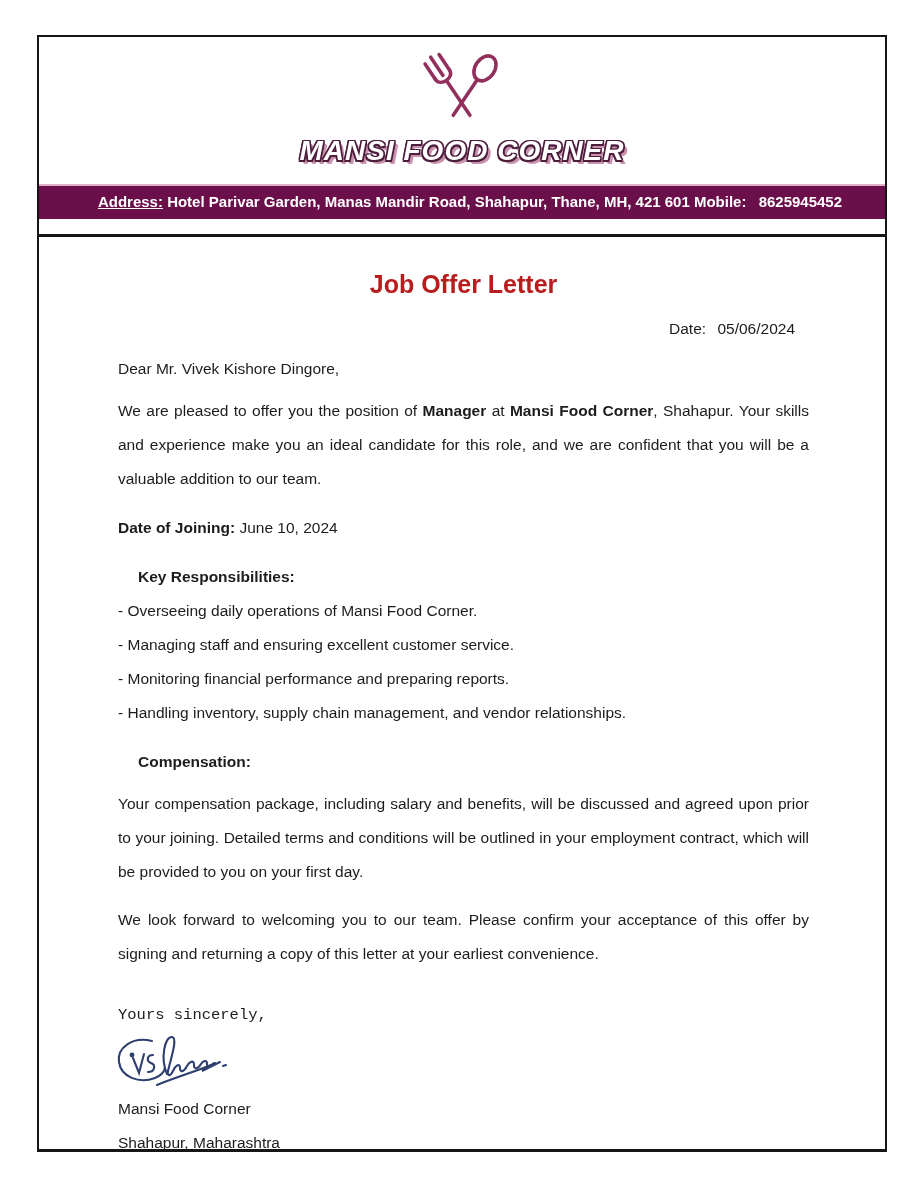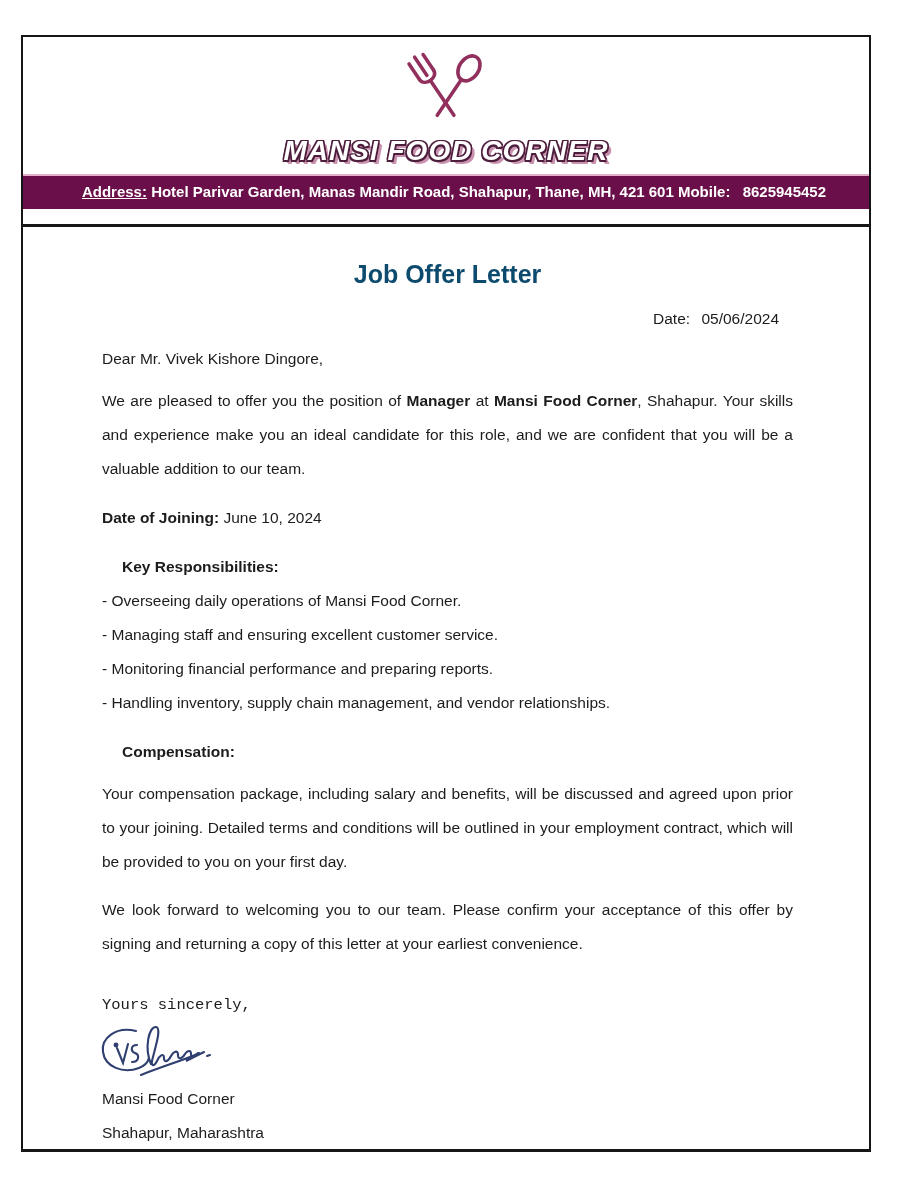--- a/index.html
+++ b/index.html
@@ -5,21 +5,21 @@
   * { box-sizing: border-box; }
   html, body { margin:0; padding:0; }
   body {
     width: 918px; height: 1188px;
     background: #ffffff;
     font-family: "Liberation Sans", sans-serif;
     position: relative;
   }
   .letter-box {
     position: absolute;
-    left: 21px; top: 35px;
+    left: 37px; top: 35px;
     width: 850px; height: 1117px;
     background: #fff;
     border: 2px solid #161616;
     border-bottom-width: 3px;
   }
   
   .letterhead { text-align: center; padding-top: 8px; }
   .logo-icon { display: inline-block; }
   .wordmark {
     margin-top: -2px;
@@ -28,21 +28,21 @@
     font-size: 28px; letter-spacing: 1px;
     color: #ffffff;
     text-shadow:
       -1.5px -1.5px 0 #4d1f3d, 1.5px -1.5px 0 #4d1f3d,
       -1.5px 1.5px 0 #4d1f3d, 1.5px 1.5px 0 #4d1f3d,
       -1.5px 0 0 #4d1f3d, 1.5px 0 0 #4d1f3d,
       0 -1.5px 0 #4d1f3d, 0 1.5px 0 #4d1f3d,
       3px 3px 0 #c993af, 4px 4px 0 #c993af;
   }
   .address-bar {
-    margin-top: 7px;
+    margin-top: 17px;
     background: #6b0f4a;
     border-top: 2px solid #e3afc9;
     color: #ffffff;
     font-weight: bold;
     font-size: 15px;
     text-align: center;
     padding: 7px 4px 9px 20px;
     white-space: nowrap;
   }
   .address-bar .u { text-decoration: underline; }
@@ -52,21 +52,21 @@
   .letter-body {
     padding: 0 76px 0 79px;
     font-size: 15.5px;
     color: #1c1c1c;
     line-height: 22px;
   }
   .doc-title {
     text-align: center;
     font-size: 25px;
     font-weight: bold;
-    color: #0c4a6e;
+    color: #b91c1c;
     margin: 31px 0 0 0;
     line-height: 32px;
   }
   .date-line { text-align: right; font-weight: normal; margin-top: 18px; padding-right: 14px; }
   .date-line .val { margin-left: 7px; }
   p { margin: 0; }
   .salutation { margin-top: 18px; }
   .para { text-align: justify; margin-top: 14px; line-height: 34px; }
   .joining-line { margin-top: 21px; }
   .section-head { font-weight: bold; margin-top: 27px; margin-left: 20px; }

